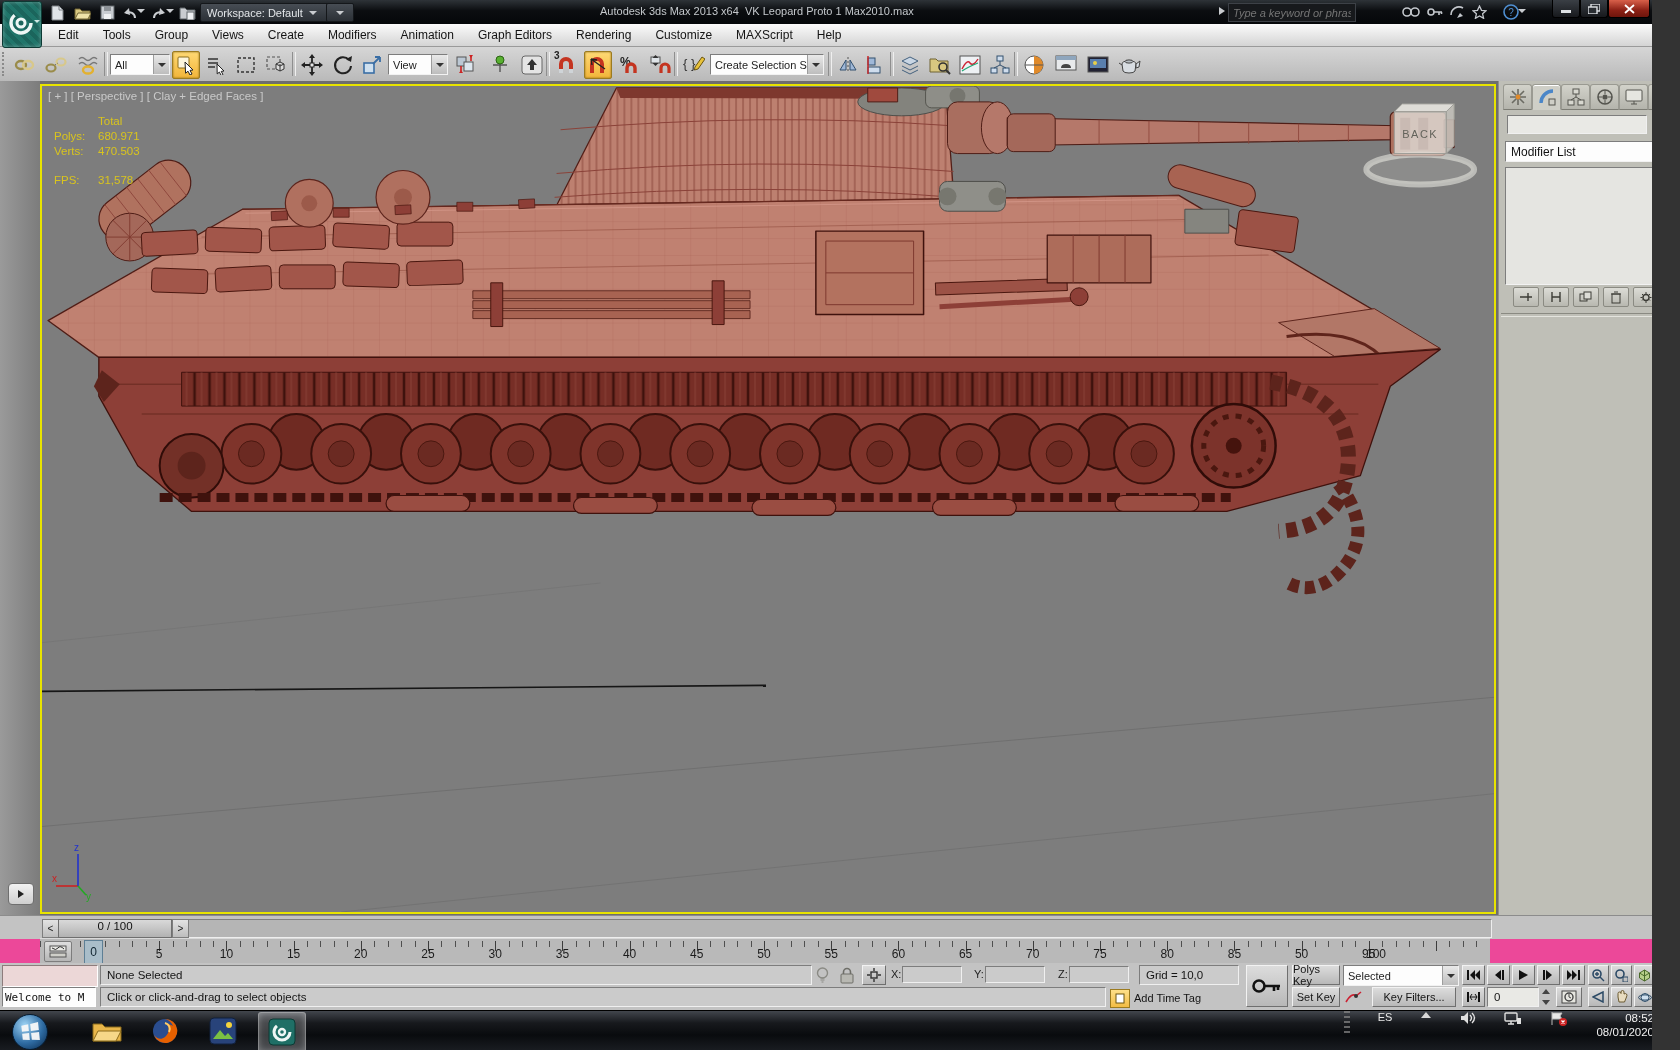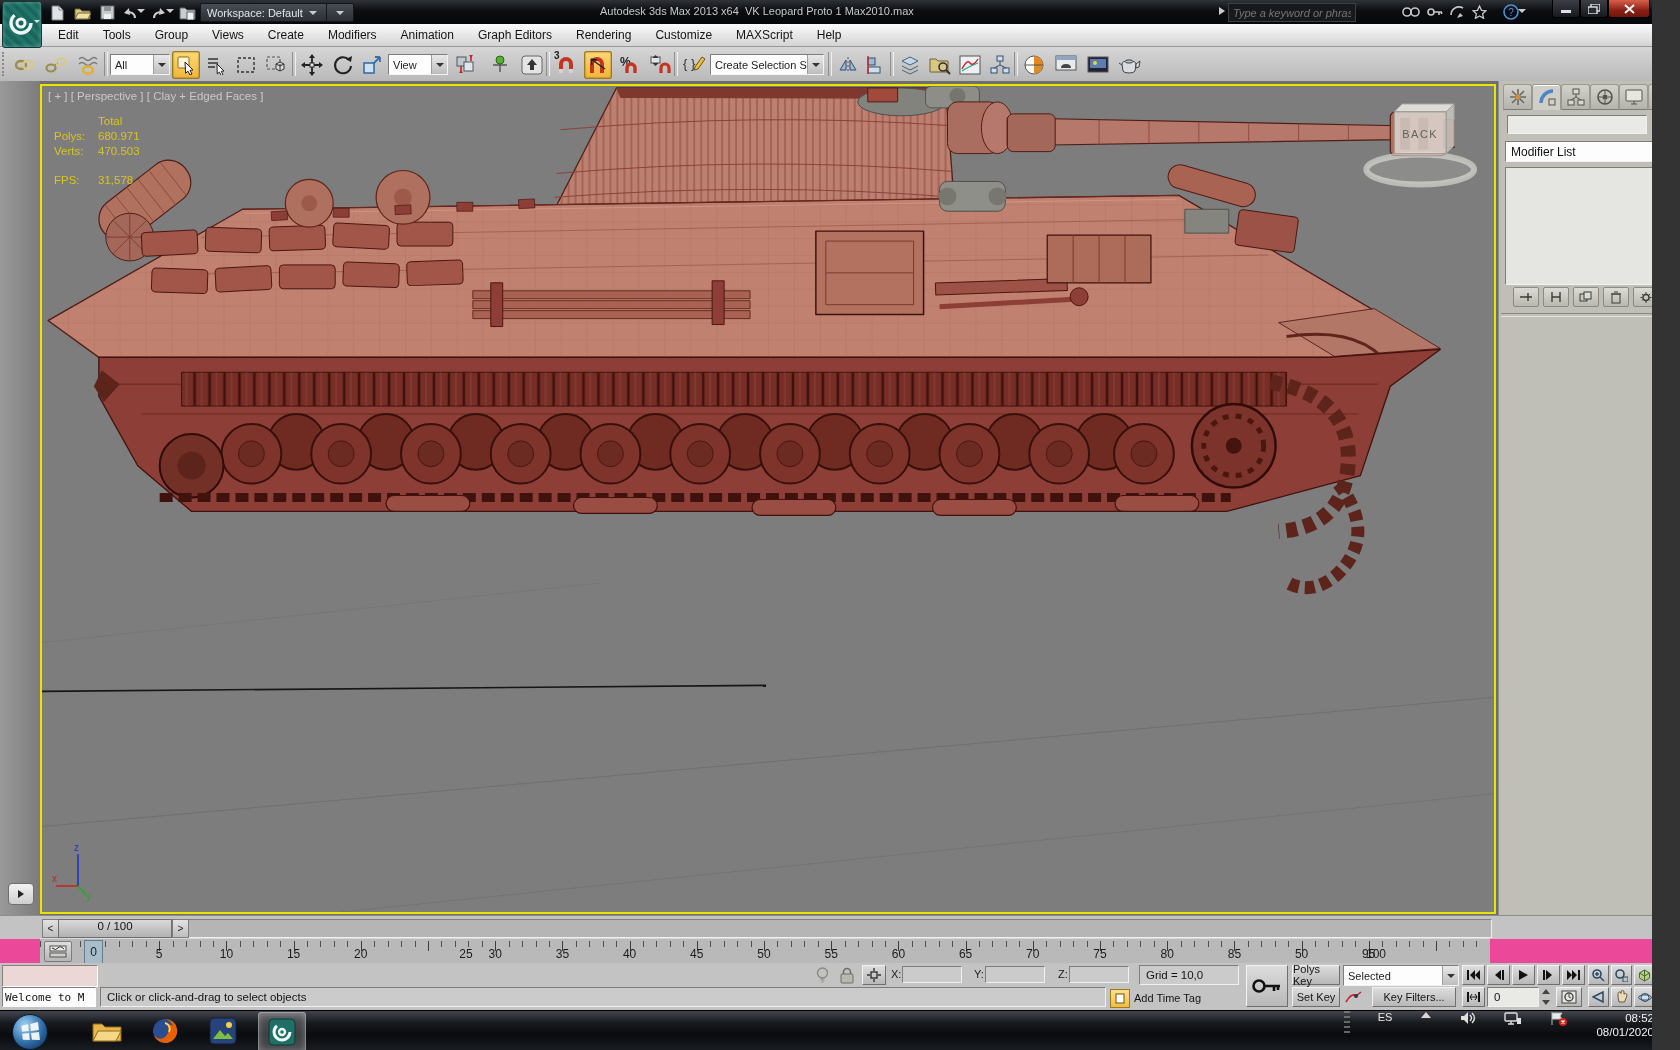--- a/index.html
+++ b/index.html
@@ -776,21 +776,21 @@
   <div id="bigbtn" class="abs"></div>
 
   <div id="trackbar" class="abs">
     <div id="ticks-small"></div>
     <div id="ticks-big"></div>
     <div id="ruler-labels">
         <span class="tick-label" style="left: 119.2px;">5</span>
         <span class="tick-label" style="left: 186.4px;">10</span>
         <span class="tick-label" style="left: 253.6px;">15</span>
         <span class="tick-label" style="left: 320.8px;">20</span>
-        <span class="tick-label" style="left: 388px; margin-left: 38px;">25</span>
+        <span class="tick-label" style="left: 388px;">25</span>
         <span class="tick-label" style="left: 455.2px;">30</span>
         <span class="tick-label" style="left: 522.4px;">35</span>
         <span class="tick-label" style="left: 589.6px;">40</span>
         <span class="tick-label" style="left: 656.8px;">45</span>
         <span class="tick-label" style="left: 724px;">50</span>
         <span class="tick-label" style="left: 791.2px;">55</span>
         <span class="tick-label" style="left: 858.4px;">60</span>
         <span class="tick-label" style="left: 925.6px;">65</span>
         <span class="tick-label" style="left: 992.8px;">70</span>
         <span class="tick-label" style="left: 1060px;">75</span>
@@ -809,20 +809,23 @@
         <rect x="1" y="1" width="16" height="5" fill="#e8e8e4" stroke="#555"></rect>
         <rect x="1" y="8" width="16" height="4" fill="#cfcfc9" stroke="#555"></rect>
         <path d="M3 3q4 3 6 0t6 1" fill="none" stroke="#333"></path>
       </svg>
     </div>
 
   <div id="statusbar" class="abs">
     <div id="listener-pink" class="abs"></div>
     <div id="listener-white" class="abs"><span>Welcome to M</span></div>
 
+    <div class="abs sunken statfield" style="left:100px;top:2px;width:712px;height:20px">
+      <span>None Selected</span>
+    </div>
     <div class="abs" style="left:816px;top:4px"><svg width="13" height="17">
           <circle cx="6.5" cy="6" r="5" fill="none" stroke="#8a8a84" stroke-width="1.4"></circle>
           <path d="M4.5 11h4M4.5 13h4M5.5 15h2" stroke="#8a8a84"></path>
         </svg></div>
     <div class="abs sunken statfield" style="left:100px;top:24px;width:1006px;height:20px">
       <span>Click or click-and-drag to select objects</span>
     </div>
 
     <div class="abs" style="left:840px;top:4px"><svg width="14" height="17">
           <rect x="1" y="7" width="12" height="9" rx="1" fill="#b8b8b2" stroke="#6e6e68"></rect>

